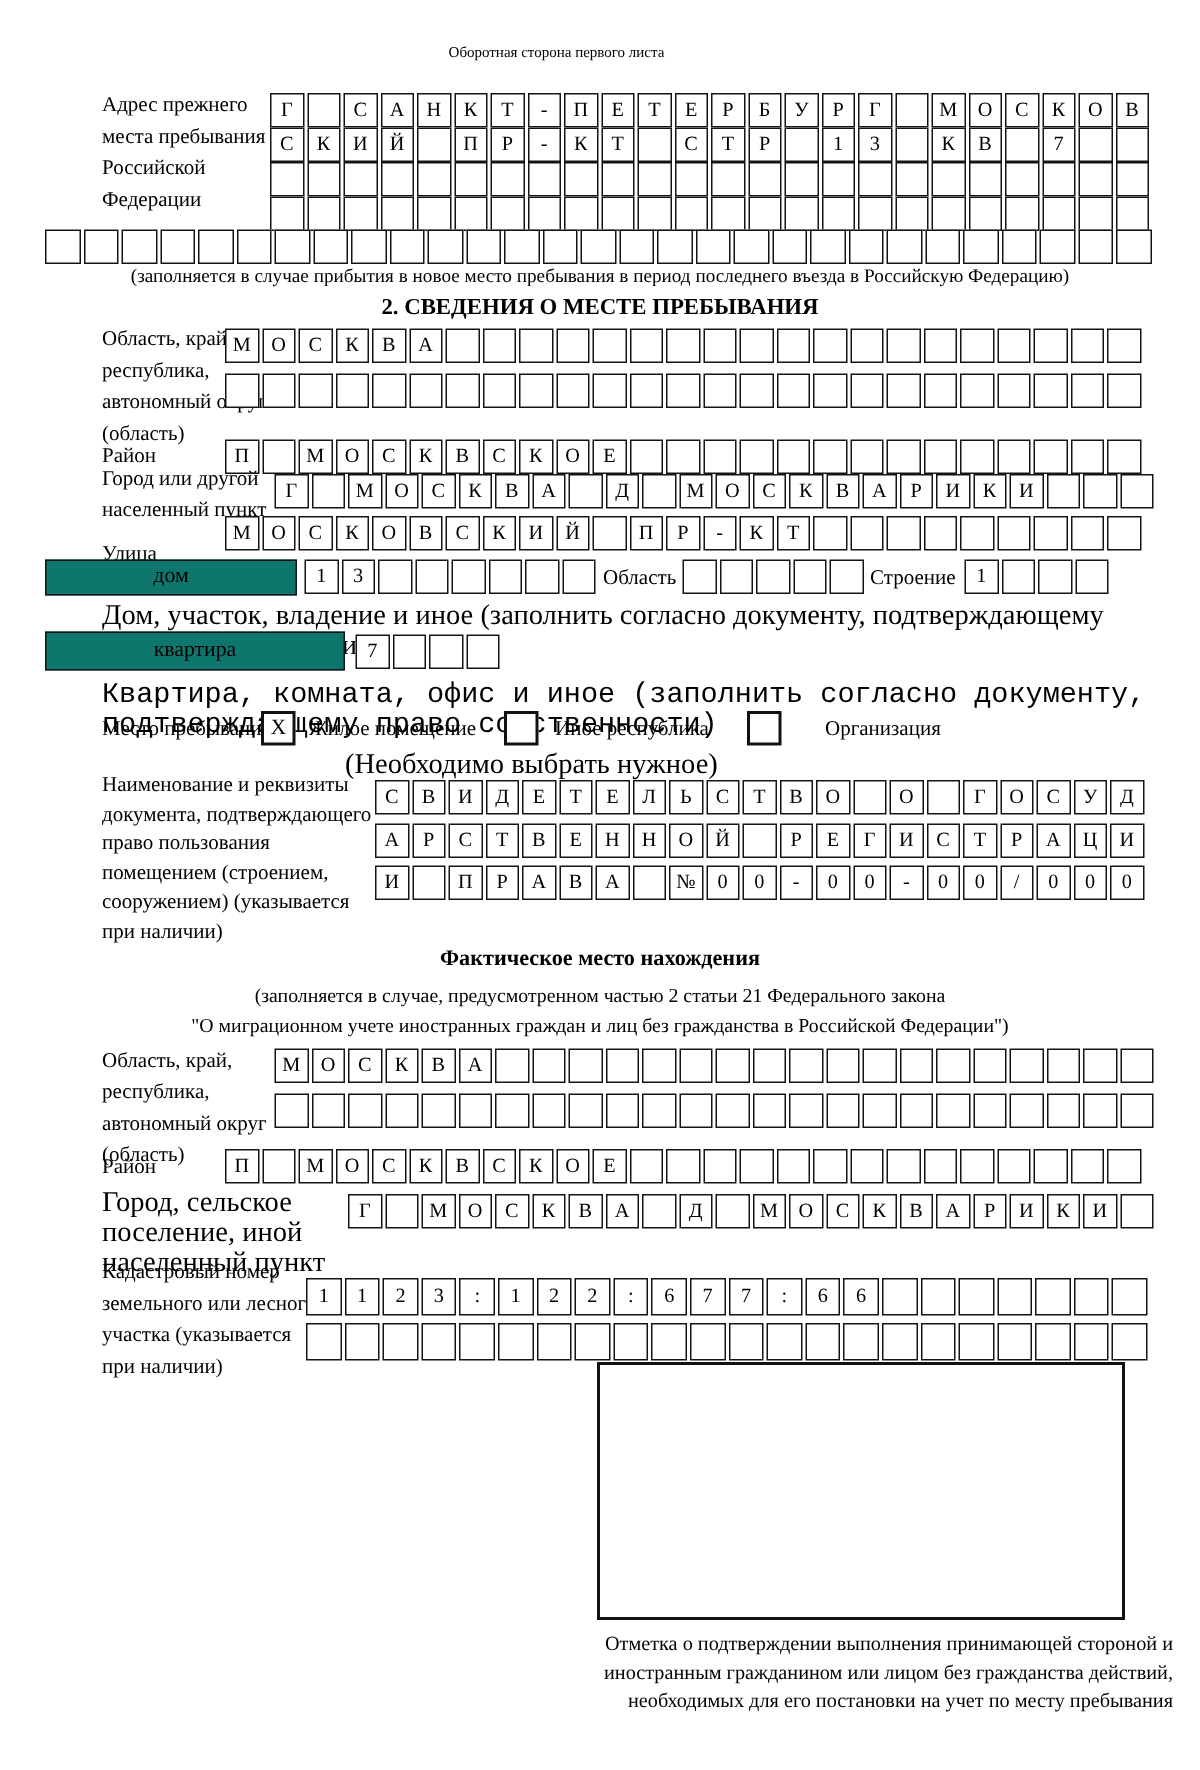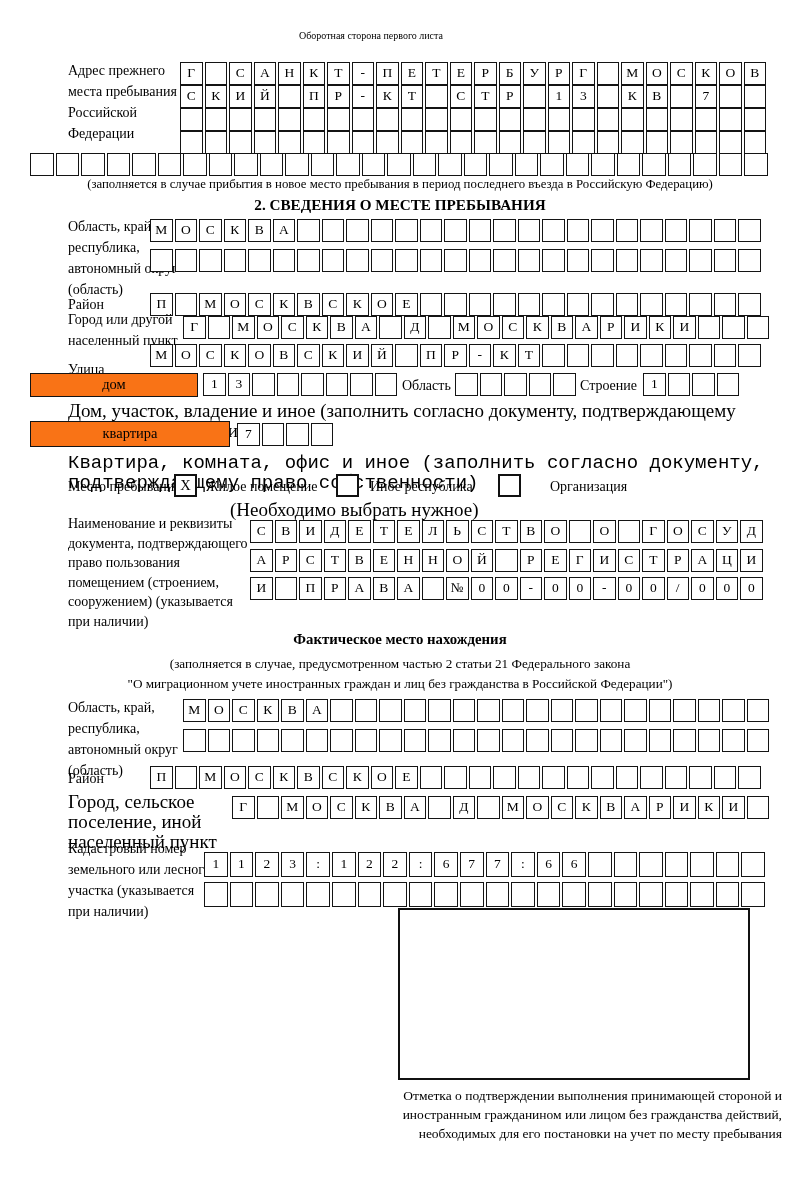--- a/index.html
+++ b/index.html
@@ -18,21 +18,21 @@
   }
   .cells-wide .cell{width:23.5px;}
   .cells-k .cell{width:23.6px;height:25px;line-height:21px;}
   .label{font-size:14px;line-height:21px;}
   .label-sm{font-size:19px;line-height:20px;}
   .caption{font-size:12.8px;}
   .center{text-align:center;width:800px;left:0;}
   .bold{font-weight:bold;}
   .fieldbox{
     box-sizing:border-box;border:1.7px solid #141414;
-    text-align:center;font-size:14.5px;background:#f97316;
+    text-align:center;font-size:14.5px;background:#0f766e;
   }
   .checkbox{
     box-sizing:border-box;width:23px;height:23px;
     border:2px solid #111;background:#fff;
     text-align:center;font-size:14.5px;line-height:19px;
   }
   .stampbox{box-sizing:border-box;border:2px solid #111;background:#fff;}
 </style>
 </head>
 <body>

